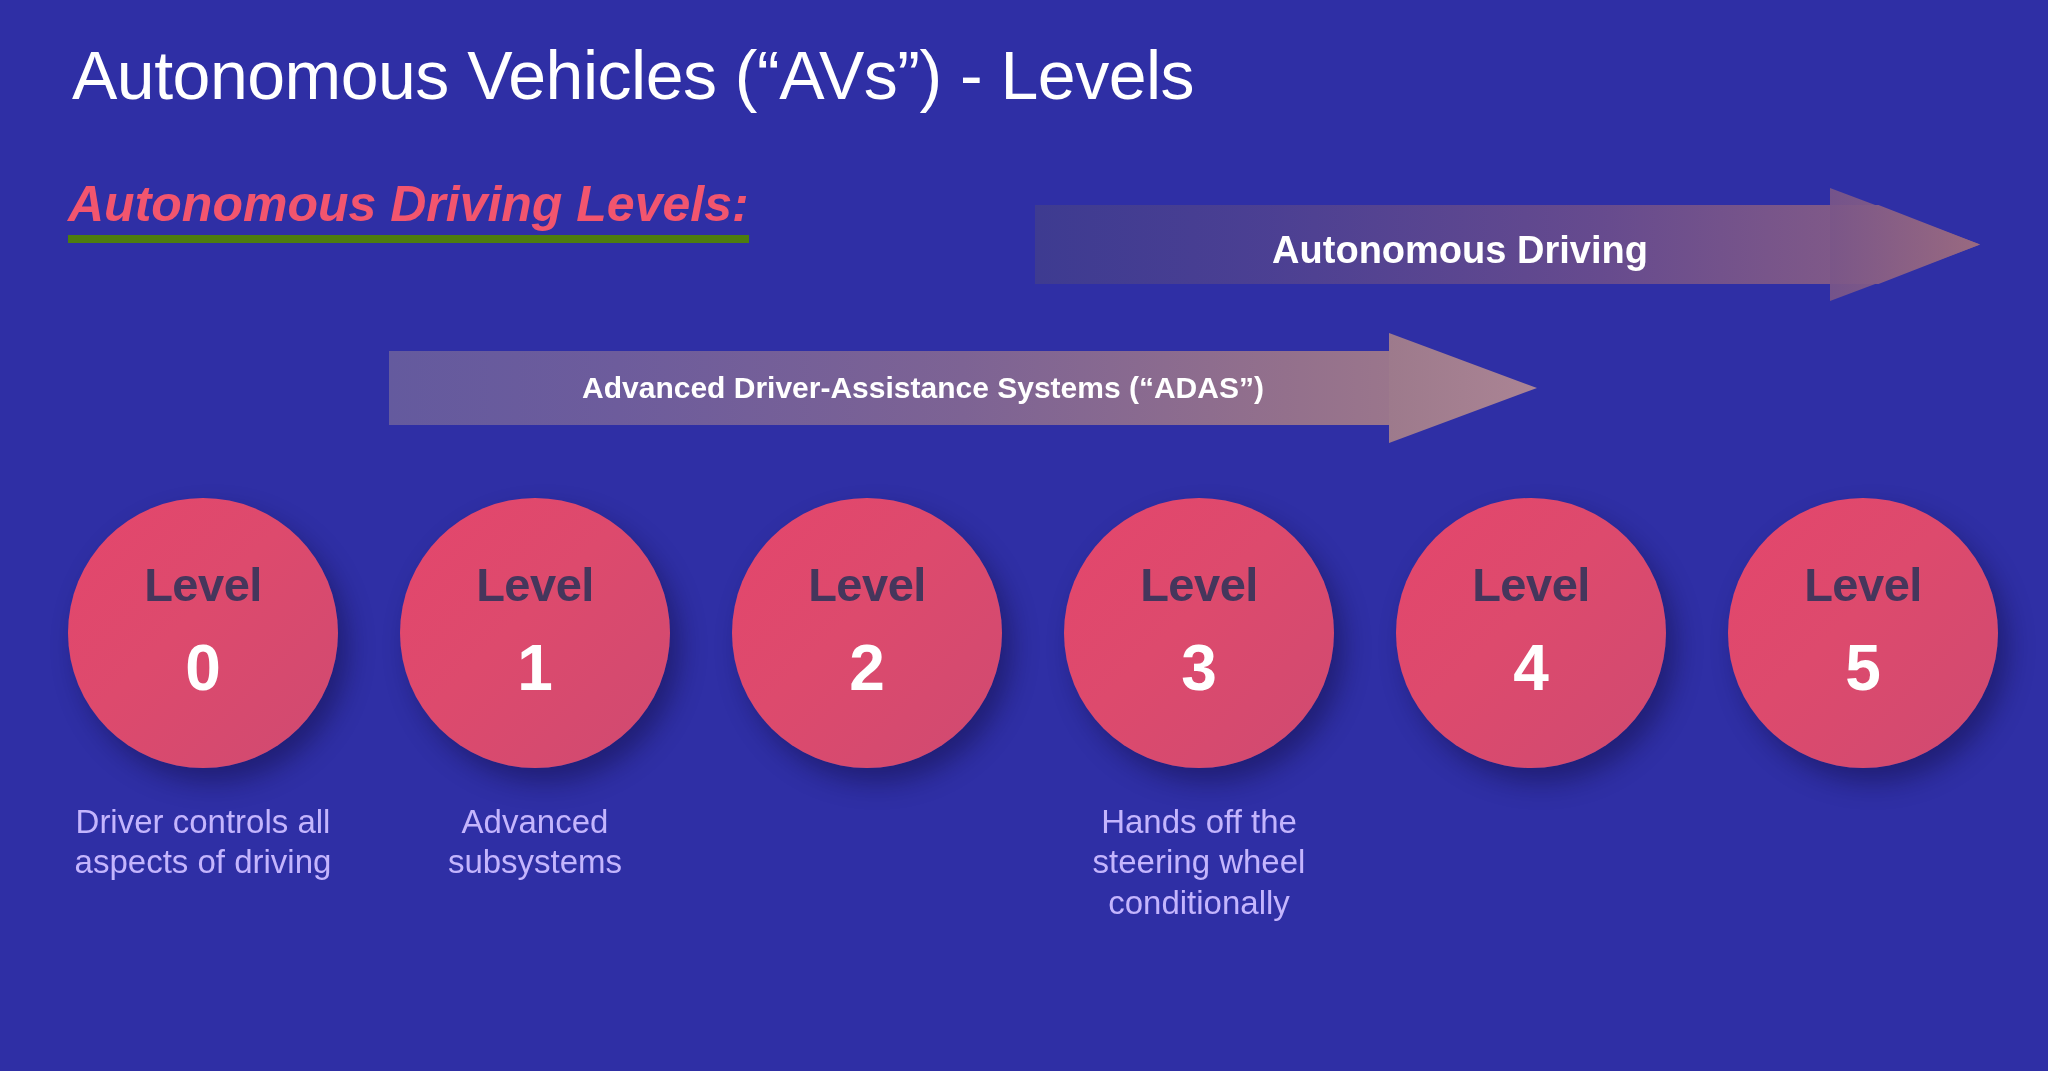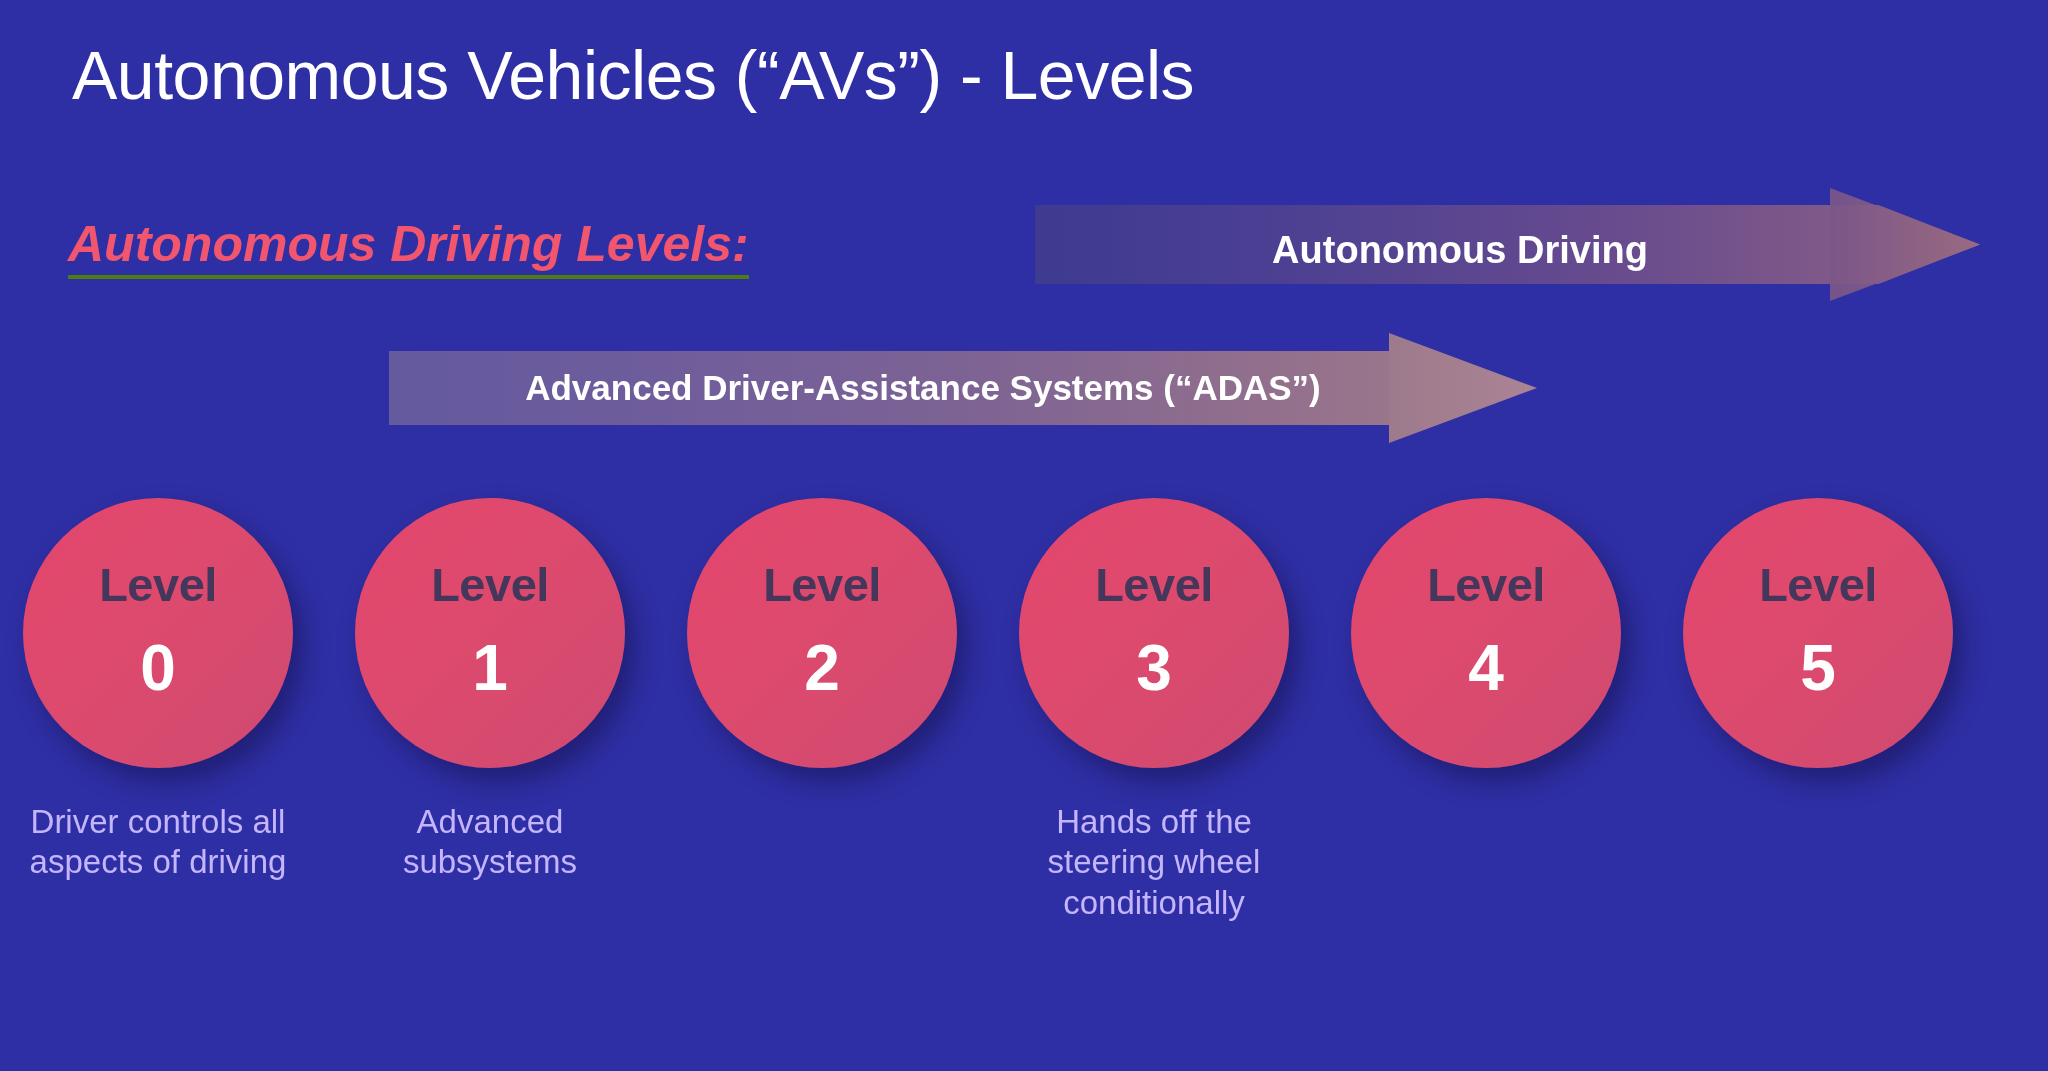--- a/index.html
+++ b/index.html
@@ -36,22 +36,21 @@
     position: absolute;
     left: 68px;
     top: 178px;
     font-size: 50px;
     font-weight: bold;
     font-style: italic;
     color: #f2556e;
     white-space: nowrap;
     line-height: 1.05;
     padding-bottom: 4px;
-    border-bottom: 4px solid #4d7c0f;
-    margin-top: 40px;
+    border-bottom: 8px solid #4d7c0f;
   }
 
   
   .arrow {
     position: absolute;
     display: flex;
     align-items: center;
     justify-content: center;
   }
   .arrow .body {
@@ -112,33 +111,33 @@
   #arrow-adas .head {
     position: absolute;
     right: 0;
     top: -18px;
     bottom: -18px;
     width: 148px;
     background: linear-gradient(90deg, #9d7a8c 0%, #ab8494 100%);
     clip-path: polygon(0 0, 0 100%, 100% 50%);
   }
   #arrow-adas .label {
-    font-size: 35px;
+    font-size: 30px;
     margin-right: 80px;
   }
 
   
   #levels {
     position: absolute;
     left: 0;
     top: 498px;
     width: 2048px;
     display: flex;
     justify-content: flex-start;
-    padding-left: 23px;
+    padding-left: 68px;
     box-sizing: border-box;
   }
   .level-col {
     width: 270px;
     margin-right: 62px;
     display: flex;
     flex-direction: column;
     align-items: center;
   }
   .level-col:last-child { margin-right: 0; }

